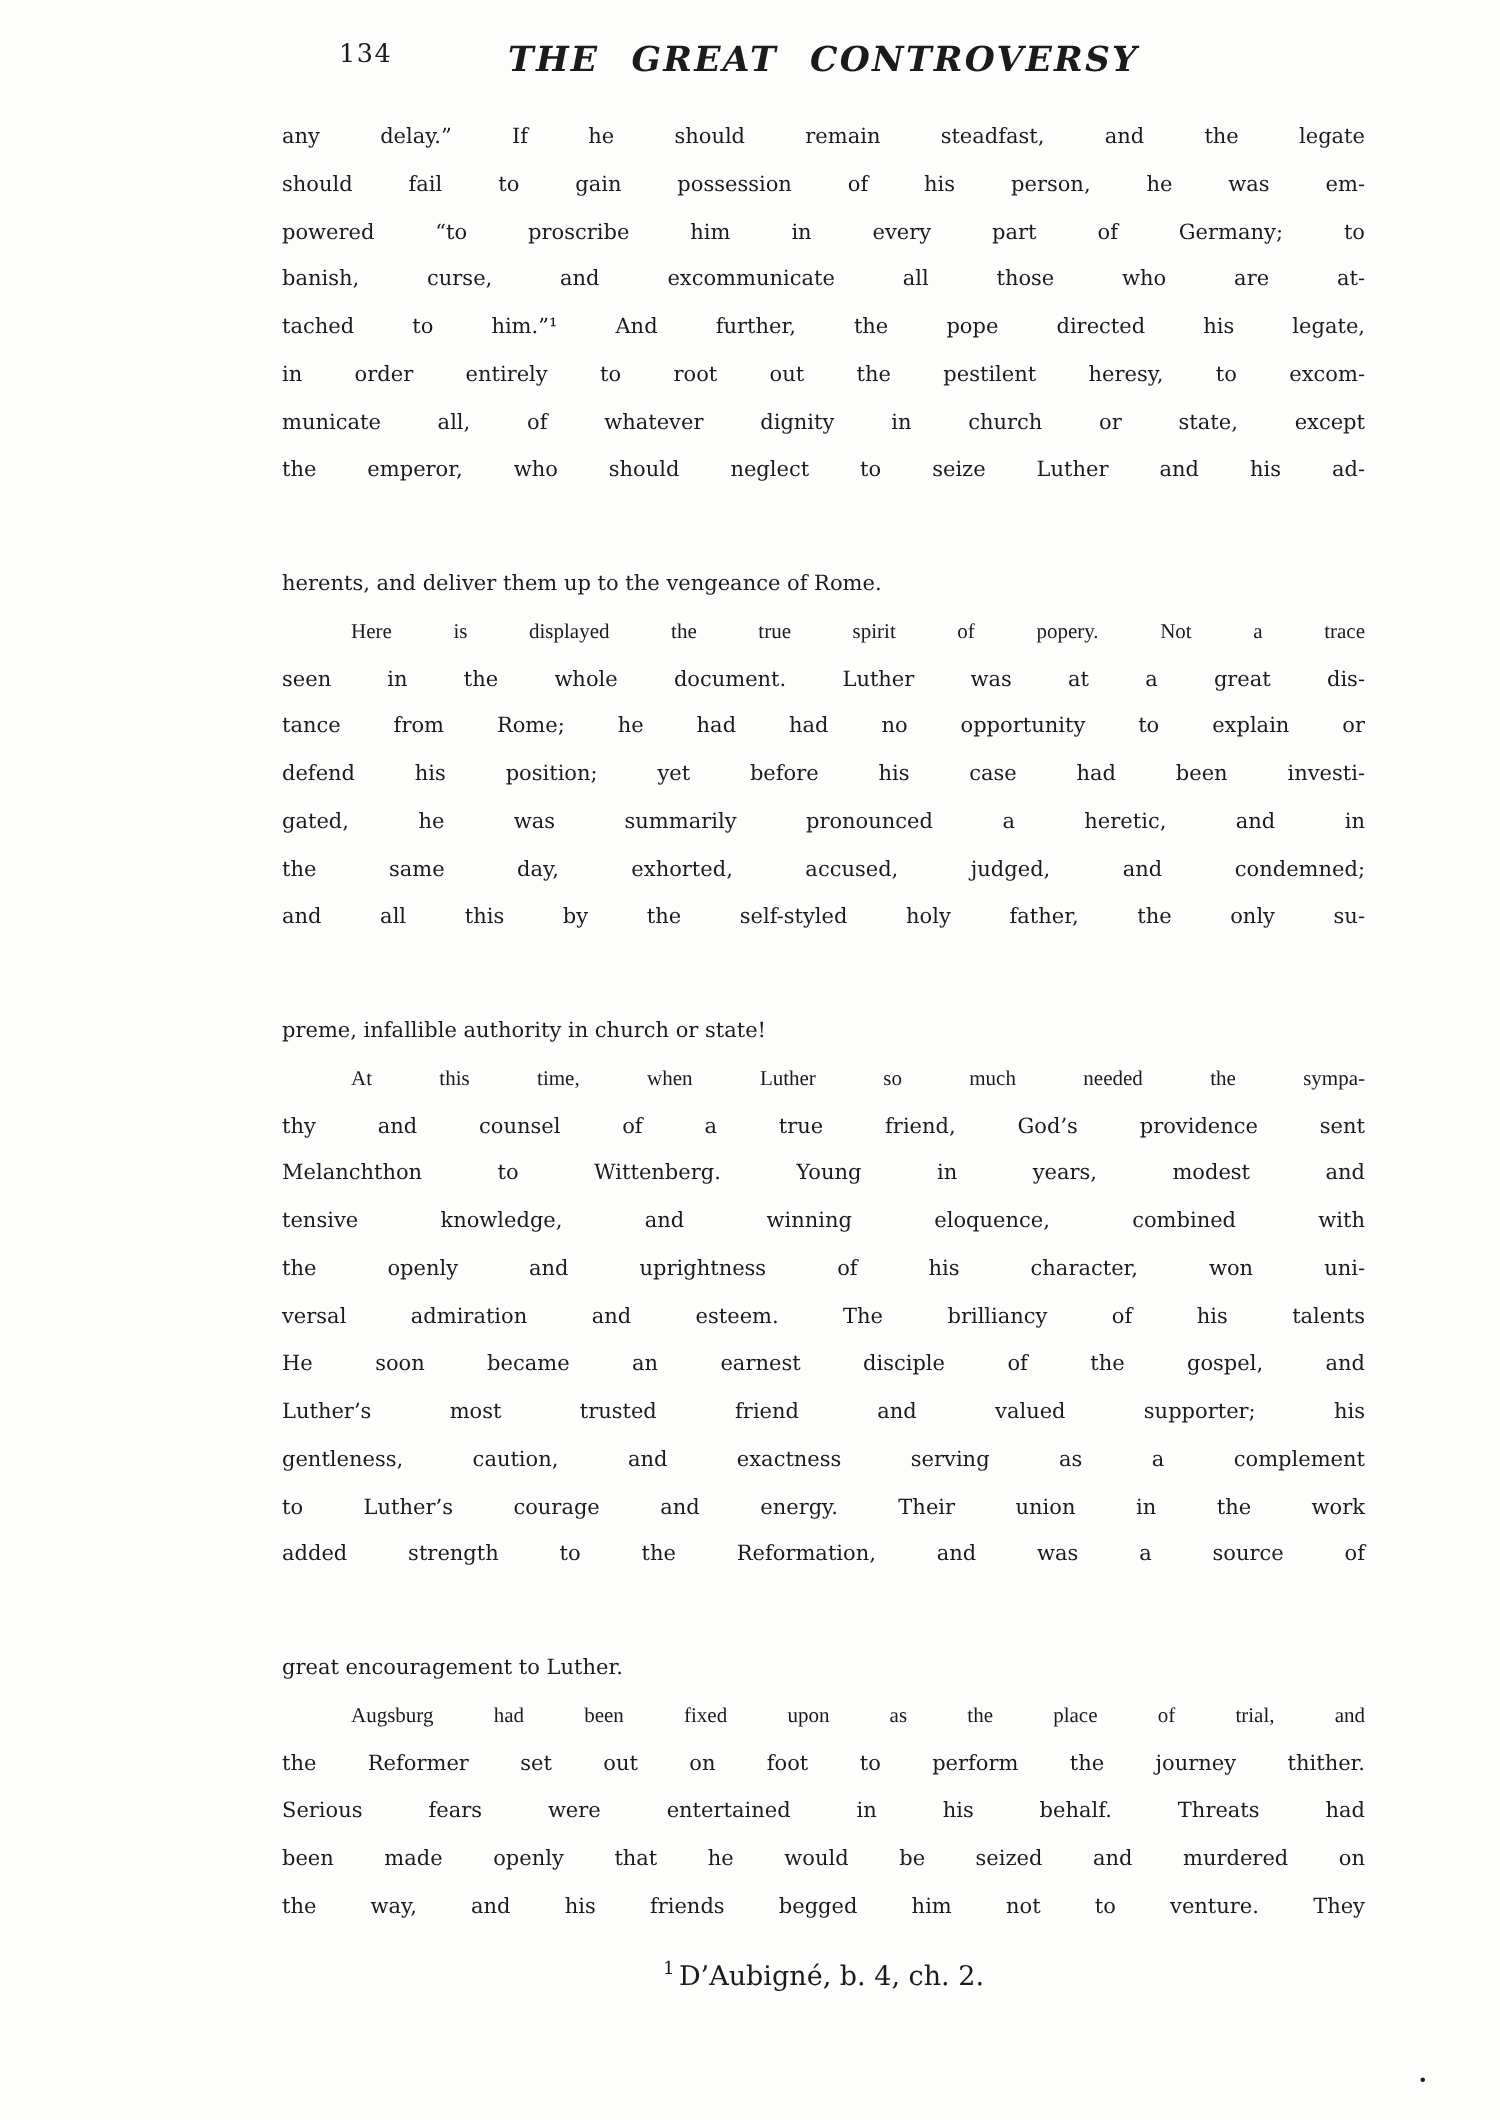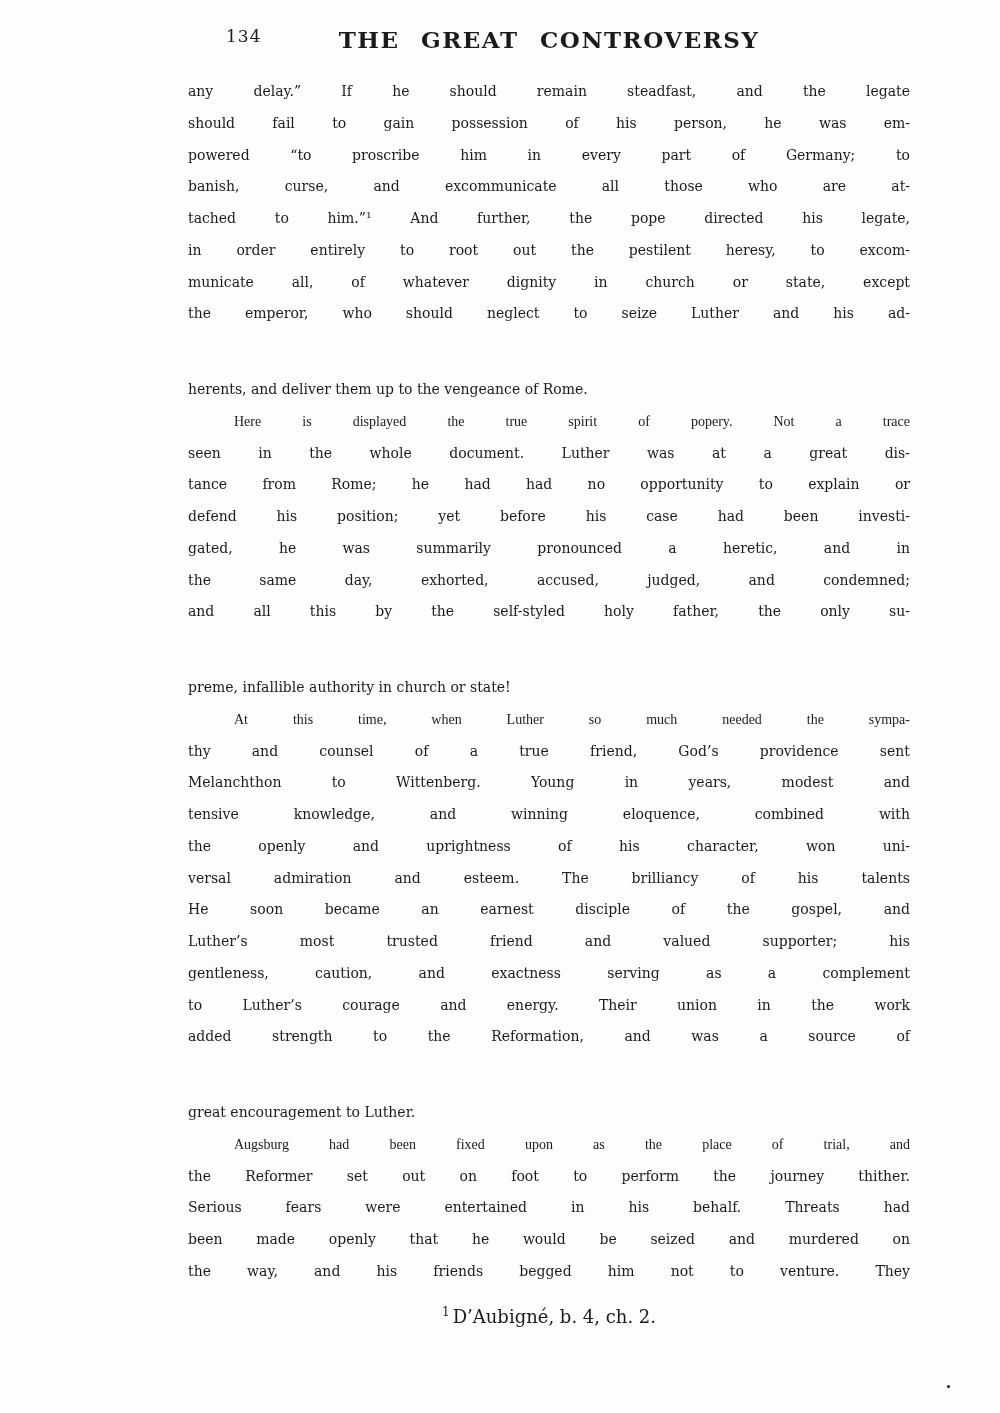--- a/index.html
+++ b/index.html
@@ -35,20 +35,21 @@
     top: 0;
     font-size: 17px;
     letter-spacing: 1px;
     margin-left: 36px;
   }
 
   .running-title {
     display: block;
     text-align: center;
     font-size: 23px;
+    font-style: italic;
     font-weight: bold;
     letter-spacing: 1.5px;
     word-spacing: 12px;
   }
 
   .body-text {
     margin-top: 20px;
     font-size: 14px;
     line-height: 31.75px;
   }

